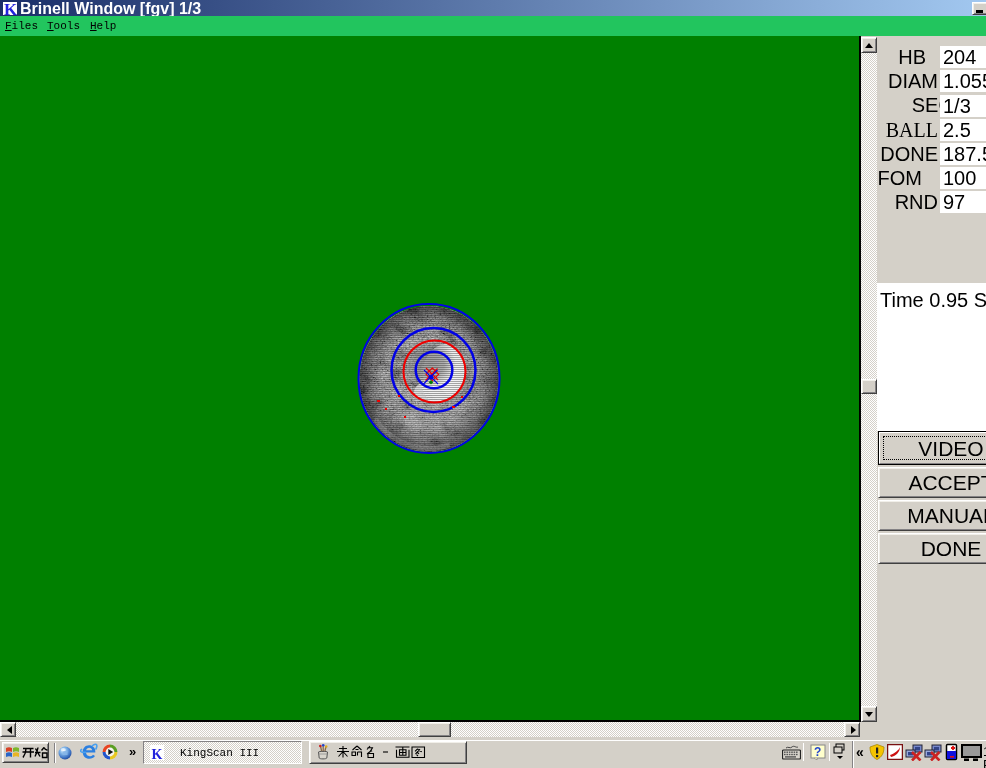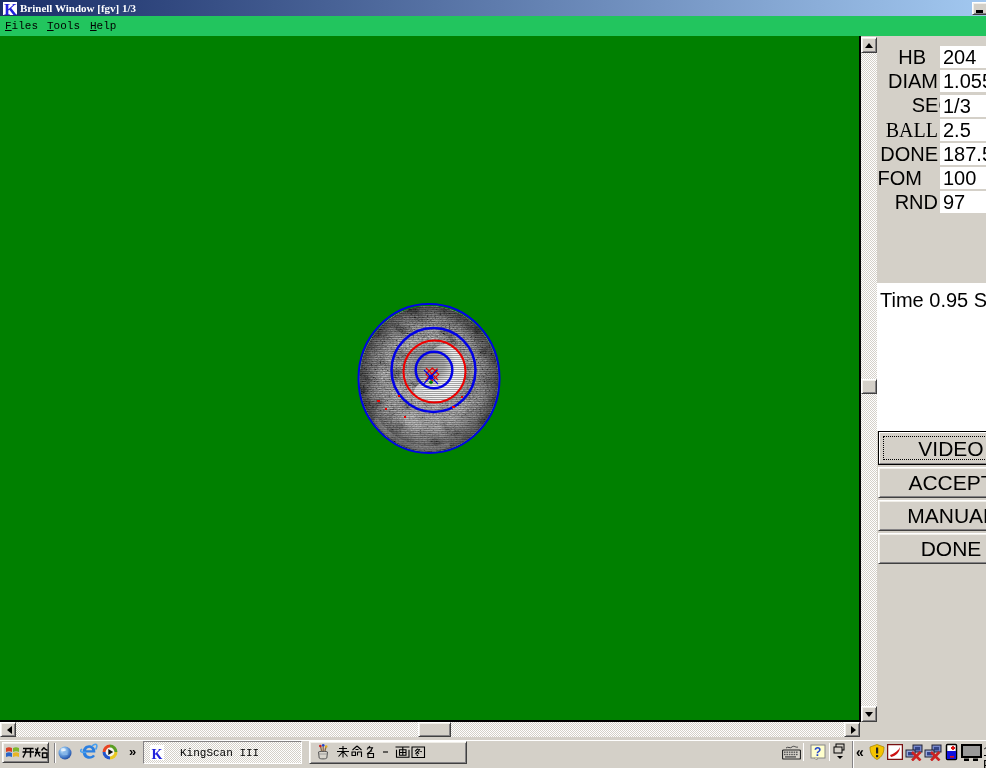--- a/index.html
+++ b/index.html
@@ -11,21 +11,21 @@
   .btn3d { background:#d4d0c8; border-top:1px solid #ffffff; border-left:1px solid #ffffff; border-right:1px solid #404040; border-bottom:1px solid #404040; box-shadow: inset 1px 1px 0 #f1efe9, inset -1px -1px 0 #848284; }
   .sunk { border-top:1px solid #848284; border-left:1px solid #848284; border-right:1px solid #ffffff; border-bottom:1px solid #ffffff; }
 </style>
 </head>
 <body>
 
 <div class="abs" style="left:0;top:0;width:986px;height:16px;background:linear-gradient(to right,#1a2e68,#a2c8f0);"></div>
 <div class="abs" style="left:2px;top:1px;width:16px;height:15px;background:#ffffff;border:1px solid #1a2e68;overflow:hidden;">
   <span style="position:absolute;left:1px;top:-2px;font-family:'Liberation Serif',serif;font-weight:bold;font-size:17px;color:#2222dd;">K</span>
 </div>
-<div class="abs" style="left:20px;top:1px;color:#ffffff;font-family:Liberation Serif, serif;font-weight:bold;font-size:11px;line-height:15px;letter-spacing:0px;">Brinell Window [fgv] 1/3</div>
+<div class="abs" style="left:20px;top:1px;color:#ffffff;font-family:Liberation Sans, sans-serif;font-weight:bold;font-size:16px;line-height:15px;letter-spacing:0px;">Brinell Window [fgv] 1/3</div>
 
 <div class="abs btn3d" style="left:972px;top:2px;width:18px;height:13px;"></div>
 <div class="abs" style="left:976px;top:10px;width:7px;height:3px;background:#000000;"></div>
 
 <div class="abs" style="left:0;top:16px;width:986px;height:20px;background:#22c55e;font-family:'Liberation Mono',monospace;font-size:11px;color:#000;">
   <span class="abs" style="left:5px;top:4px;"><u>F</u>iles</span>
   <span class="abs" style="left:47px;top:4px;"><u>T</u>ools</span>
   <span class="abs" style="left:90px;top:4px;"><u>H</u>elp</span>
 </div>
 

